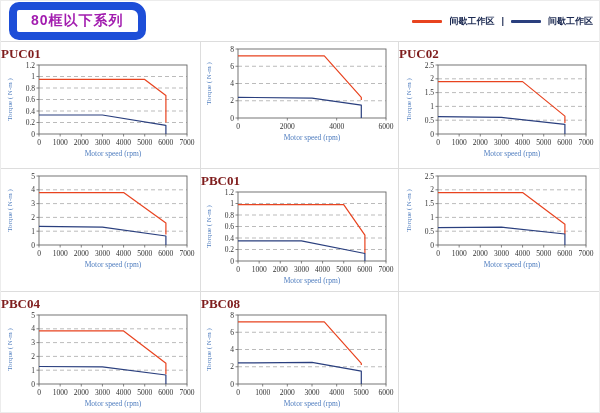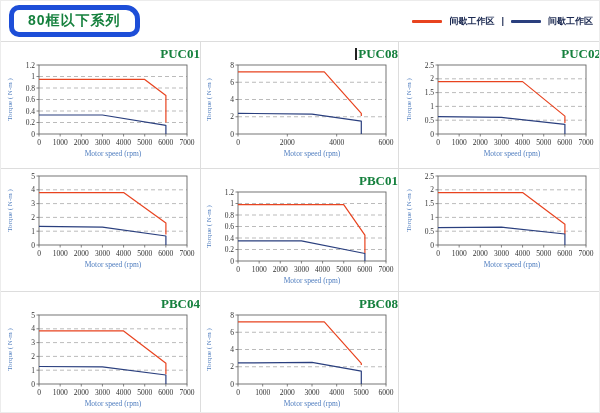--- a/index.html
+++ b/index.html
@@ -15,26 +15,26 @@
   .header{
     height:40px;
     display:flex;
     align-items:center;
     justify-content:space-between;
     padding:0 6px 0 8px;
     box-sizing:border-box;
   }
   .badge{
     display:inline-block;
-    border:5px solid #1d4ed8;
+    border:8px solid #1d4ed8;
     border-radius:10px 14px 10px 10px;
     padding:2px 14px;
     font-size:14px;
     font-weight:bold;
-    color:#15803d;
+    color:#a21caf;
     letter-spacing:1px;
   }
   .legend{
     display:flex;
     align-items:center;
     font-size:9px;
     font-weight:bold;
     color:#1c2a52;
   }
   .legend-item{display:flex;align-items:center;}
@@ -55,25 +55,25 @@
     box-sizing:border-box;
     border-right:1px solid #ddd;
     border-bottom:1px solid #ddd;
     padding-top:4px;
     overflow:hidden;
   }
   .cell:nth-child(3n){border-right:none;}
   .chart-title{
     height:16px;
     line-height:16px;
-    text-align:right;
+    text-align:left;
     font-family:"Liberation Serif",serif;
     font-weight:bold;
     font-size:13px;
-    color:#15803d;
+    color:#7f1d1d;
   }
   .cursor{
     display:inline-block;
     width:2px;height:12px;
     background:#222;
     vertical-align:-2px;
     margin-right:1px;
   }
   svg{display:block;margin:0 auto;}
   svg text{font-family:"Liberation Serif",serif;}
@@ -138,21 +138,20 @@
           <text x="162.85714285714283" y="83" text-anchor="middle" font-size="7.5" fill="#333333">6000</text>
           <line x1="184" y1="72" x2="184" y2="74.5" stroke="#666666" stroke-width="0.8"></line>
           <text x="184" y="83" text-anchor="middle" font-size="7.5" fill="#333333">7000</text>
           <text x="110" y="94" text-anchor="middle" font-size="7.5" fill="#4f7dbf">Motor speed (rpm)</text>
           <text x="9" y="37.5" text-anchor="middle" font-size="7" fill="#4f7dbf" transform="rotate(-90 9 37.5)">Torque ( N-m )</text>
           <polyline points="36.0,17.4 141.7,17.4 162.9,33.5 162.9,60.5" fill="none" stroke="#e8431f" stroke-width="1.2" stroke-linejoin="round" stroke-linecap="butt"></polyline>
           <polyline points="36.0,53.0 99.4,53.0 162.9,63.4 162.9,72.0" fill="none" stroke="#2a3f7e" stroke-width="1.2" stroke-linejoin="round" stroke-linecap="butt"></polyline>
         </svg>
       </div>
       <div class="cell">
-        <div class="chart-title"><span class="cursor"></span><span>PUC08</span></div>
         <svg width="196" height="100" viewBox="0 0 196 100">
           <line x1="36" y1="54.75" x2="184" y2="54.75" stroke="#aaaaaa" stroke-width="0.8" stroke-dasharray="4 3"></line>
           <line x1="36" y1="37.5" x2="184" y2="37.5" stroke="#aaaaaa" stroke-width="0.8" stroke-dasharray="4 3"></line>
           <line x1="36" y1="20.25" x2="184" y2="20.25" stroke="#aaaaaa" stroke-width="0.8" stroke-dasharray="4 3"></line>
           <rect x="36" y="3" width="148" height="69" fill="none" stroke="#666666" stroke-width="0.9"></rect>
           <line x1="33.5" y1="72" x2="36" y2="72" stroke="#666666" stroke-width="0.8"></line>
           <text x="32" y="74.6" text-anchor="end" font-size="7.5" fill="#333333">0</text>
           <line x1="33.5" y1="54.75" x2="36" y2="54.75" stroke="#666666" stroke-width="0.8"></line>
           <text x="32" y="57.35" text-anchor="end" font-size="7.5" fill="#333333">2</text>
           <line x1="33.5" y1="37.5" x2="36" y2="37.5" stroke="#666666" stroke-width="0.8"></line>

